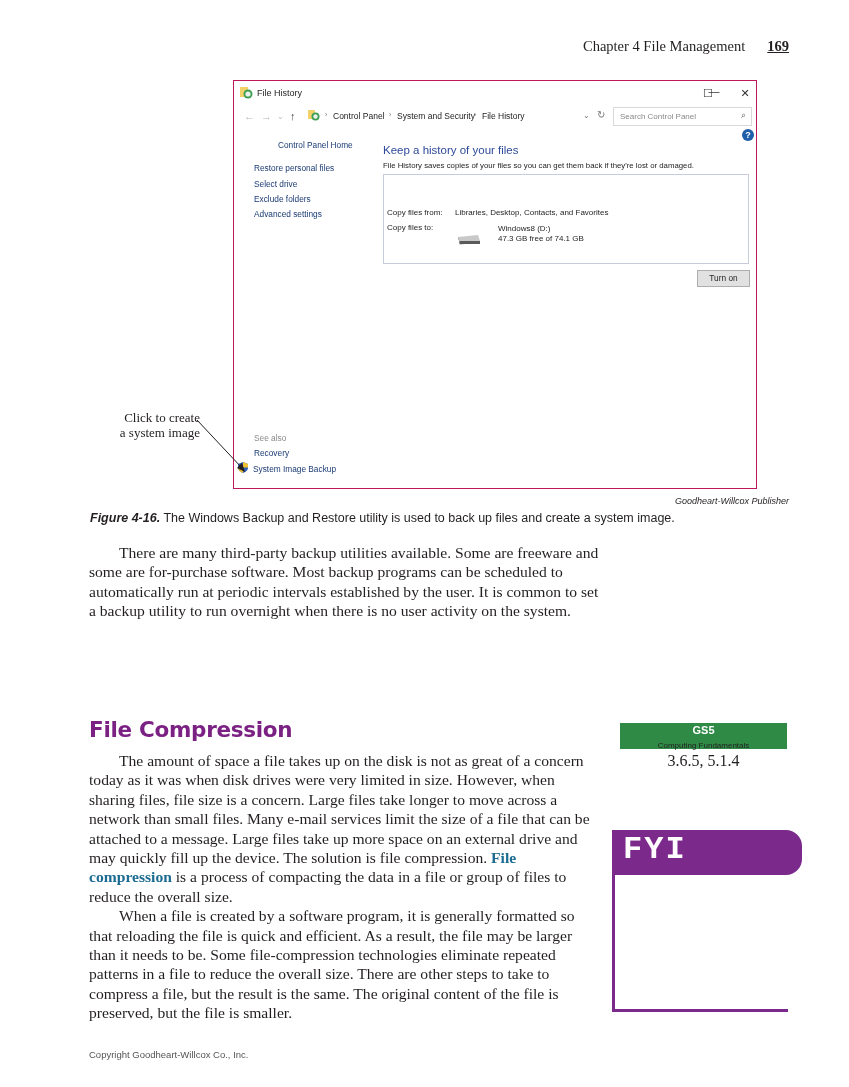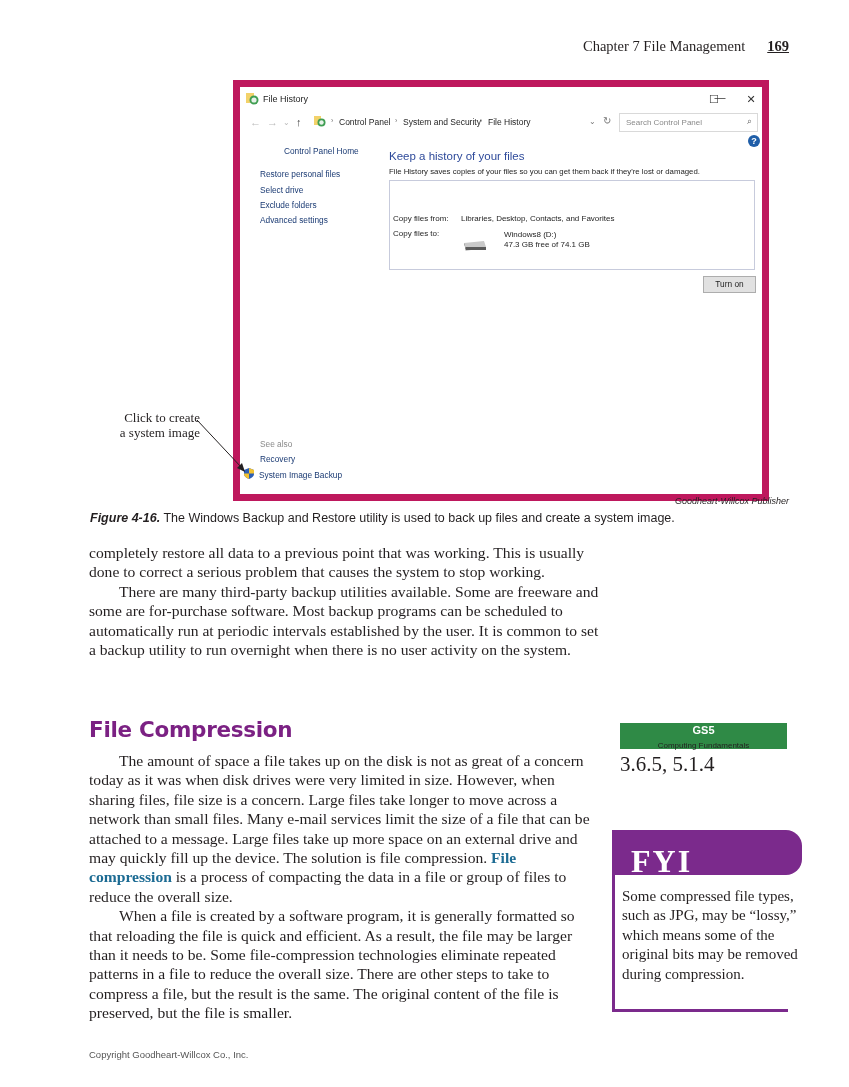--- a/index.html
+++ b/index.html
@@ -4,21 +4,21 @@
 <style>
   html, body { margin: 0; padding: 0; background: #ffffff; }
   body { width: 849px; height: 1087px; position: relative; overflow: hidden; font-family: "DejaVu Serif", serif; color: #231f20; }
 
   
   .running-head { position: absolute; top: 38px; left: 560px; width: 229px; text-align: right; font-family: "Liberation Serif", serif; font-size: 14.5px; color: #231f20; white-space: nowrap; }
   .running-head .chap { margin-right: 22px; }
   .running-head .pg { font-weight: bold; text-decoration: underline; }
 
   
-  .win { position: absolute; left: 233px; top: 80px; width: 522px; height: 407px; border: 7px solid #be185d; background: #fff; font-family: "Liberation Sans", sans-serif; color: #1e1e1e; }
+  .win { position: absolute; left: 233px; top: 80px; width: 522px; height: 407px; border: 1px solid #be185d; background: #fff; font-family: "Liberation Sans", sans-serif; color: #1e1e1e; }
   .titlebar { position: absolute; left: 0; top: 0; width: 100%; height: 24px; }
   .titlebar .appicon { position: absolute; left: 6px; top: 6px; width: 13px; height: 12px; }
   .titlebar .title { position: absolute; left: 23px; top: 7px; font-size: 9px; }
   .winbtn { position: absolute; top: 3px; width: 24px; height: 18px; font-size: 11px; text-align: center; line-height: 18px; color: #333; cursor: default; }
   .winbtn.min { left: 468px; top: 1px; }
   .winbtn.max { left: 501px; }
   .winbtn.close { left: 499px; }
 
   .addrrow { position: absolute; left: 0; top: 26px; width: 100%; height: 20px; }
   .nav { position: absolute; top: 3px; font-size: 11px; color: #b9b9b9; }
@@ -69,37 +69,37 @@
   
   .body { position: absolute; left: 89px; width: 510px; font-family: "Liberation Serif", serif; font-size: 15.6px; line-height: 19.4px; color: #231f20; }
   .body p { margin: 0; }
   .body p.indent { text-indent: 30px; }
   .term { color: #1c6b93; font-weight: bold; }
   .h2 { position: absolute; left: 89px; top: 717px; font-family: "DejaVu Sans", sans-serif; font-weight: bold; font-size: 21.5px; color: #7b2183; letter-spacing: -0.3px; }
 
   
   .gs5 { position: absolute; left: 620px; top: 723px; width: 167px; height: 26px; background: #2f8a46; color: #fff; font-family: "Liberation Sans", sans-serif; font-weight: bold; font-size: 11px; text-align: center; line-height: 15px; }
   .gs5-sub { position: absolute; left: 620px; top: 741px; width: 167px; text-align: center; font-family: "Liberation Sans", sans-serif; font-size: 8px; color: #231f20; }
-  .gs5-num { position: absolute; left: 620px; top: 752px; width: 167px; text-align: left; font-family: "Liberation Serif", serif; font-size: 21px; color: #231f20; }
+  .gs5-num { position: absolute; left: 620px; top: 752px; width: 167px; text-align: center; font-family: "Liberation Serif", serif; font-size: 16px; color: #231f20; }
 
   
   .fyi { position: absolute; left: 612px; top: 830px; width: 190px; height: 182px; }
   .fyi .bar { position: absolute; left: 0; top: 0; width: 190px; height: 45px; background: #7b2a8c; border-radius: 0 16px 16px 0; }
-  .fyi .label { position: absolute; left: 11px; top: 13px; font-family: Liberation Serif, serif; font-weight: bold; font-size: 32px; color: #fff; letter-spacing: 2px; margin-left: 8px; }
+  .fyi .label { position: absolute; left: 11px; top: 1px; font-family: Liberation Mono, monospace; font-weight: bold; font-size: 32px; color: #fff; letter-spacing: 2px; }
   .fyi .vline { position: absolute; left: 0; top: 45px; width: 3px; height: 137px; background: #7b2a8c; }
   .fyi .hline { position: absolute; left: 0; top: 179px; width: 176px; height: 3px; background: #7b2a8c; }
   .fyi .text { position: absolute; left: 10px; top: 57px; width: 178px; font-family: "Liberation Serif", serif; font-size: 15px; line-height: 19.4px; color: #231f20; }
 
   .footer { position: absolute; left: 89px; top: 1049px; font-family: "Liberation Sans", sans-serif; font-size: 9.5px; color: #555; }
 </style>
 </head>
 <body>
 
 <div class="running-head">
-  <span class="chap">Chapter 7  File Management</span><span class="pg">169</span>
+  <span class="chap">Chapter 4  File Management</span><span class="pg">169</span>
 </div>
 
 <div class="win">
   <div class="titlebar">
     <svg class="appicon" viewBox="0 0 13 12">
         <rect x="0" y="0" width="8" height="10" fill="#f3d26a"></rect>
         <circle cx="8" cy="7" r="4.5" fill="#3f9e52"></circle>
         <circle cx="8" cy="7" r="2.6" fill="#e8f2ea"></circle>
       </svg>
     <span class="title">File History</span>
@@ -176,36 +176,34 @@
 </div>
 <svg class="arrow-svg" width="60" height="60">
   <line x1="2" y1="2" x2="47" y2="50" stroke="#231f20" stroke-width="1"></line>
   <polygon points="50,54 42,50 47,45" fill="#231f20"></polygon>
 </svg>
 
 <div class="credit">Goodheart-Willcox Publisher</div>
 <div class="figcap"><b>Figure 4-16.</b><span> The Windows Backup and Restore utility is used to back up files and create a system image.</span></div>
 
 <div class="body" style="top:543px">
-  <p>completely restore all data to a previous point that was working. This is usually done to correct a serious problem that causes the system to stop working.</p>
   <p class="indent">There are many third-party backup utilities available. Some are freeware and some are for-purchase software. Most backup programs can be scheduled to automatically run at periodic intervals established by the user. It is common to set a backup utility to run overnight when there is no user activity on the system.</p>
 </div>
 
 <div class="h2">File Compression</div>
 
 <div class="body" style="top:751px">
   <p class="indent"><span>The amount of space a file takes up on the disk is not as great of a concern today as it was when disk drives were very limited in size. However, when sharing files, file size is a concern. Large files take longer to move across a network than small files. Many e-mail services limit the size of a file that can be attached to a message. Large files take up more space on an external drive and may quickly fill up the device. The solution is file compression. </span><span class="term">File compression</span><span> is a process of compacting the data in a file or group of files to reduce the overall size.</span></p>
   <p class="indent">When a file is created by a software program, it is generally formatted so that reloading the file is quick and efficient. As a result, the file may be larger than it needs to be. Some file-compression technologies eliminate repeated patterns in a file to reduce the overall size. There are other steps to take to compress a file, but the result is the same. The original content of the file is preserved, but the file is smaller.</p>
 </div>
 
 <div class="gs5">GS5</div>
 <div class="gs5-sub">Computing Fundamentals</div>
 <div class="gs5-num">3.6.5, 5.1.4</div>
 
 <div class="fyi">
   <div class="bar"></div>
   <div class="label">FYI</div>
   <div class="vline"></div>
   <div class="hline"></div>
-  <div class="text">Some compressed file types, such as JPG, may be “lossy,” which means some of the original bits may be removed during compression.</div>
 </div>
 
 <div class="footer">Copyright Goodheart-Willcox Co., Inc.</div>
 
 </body></html>

